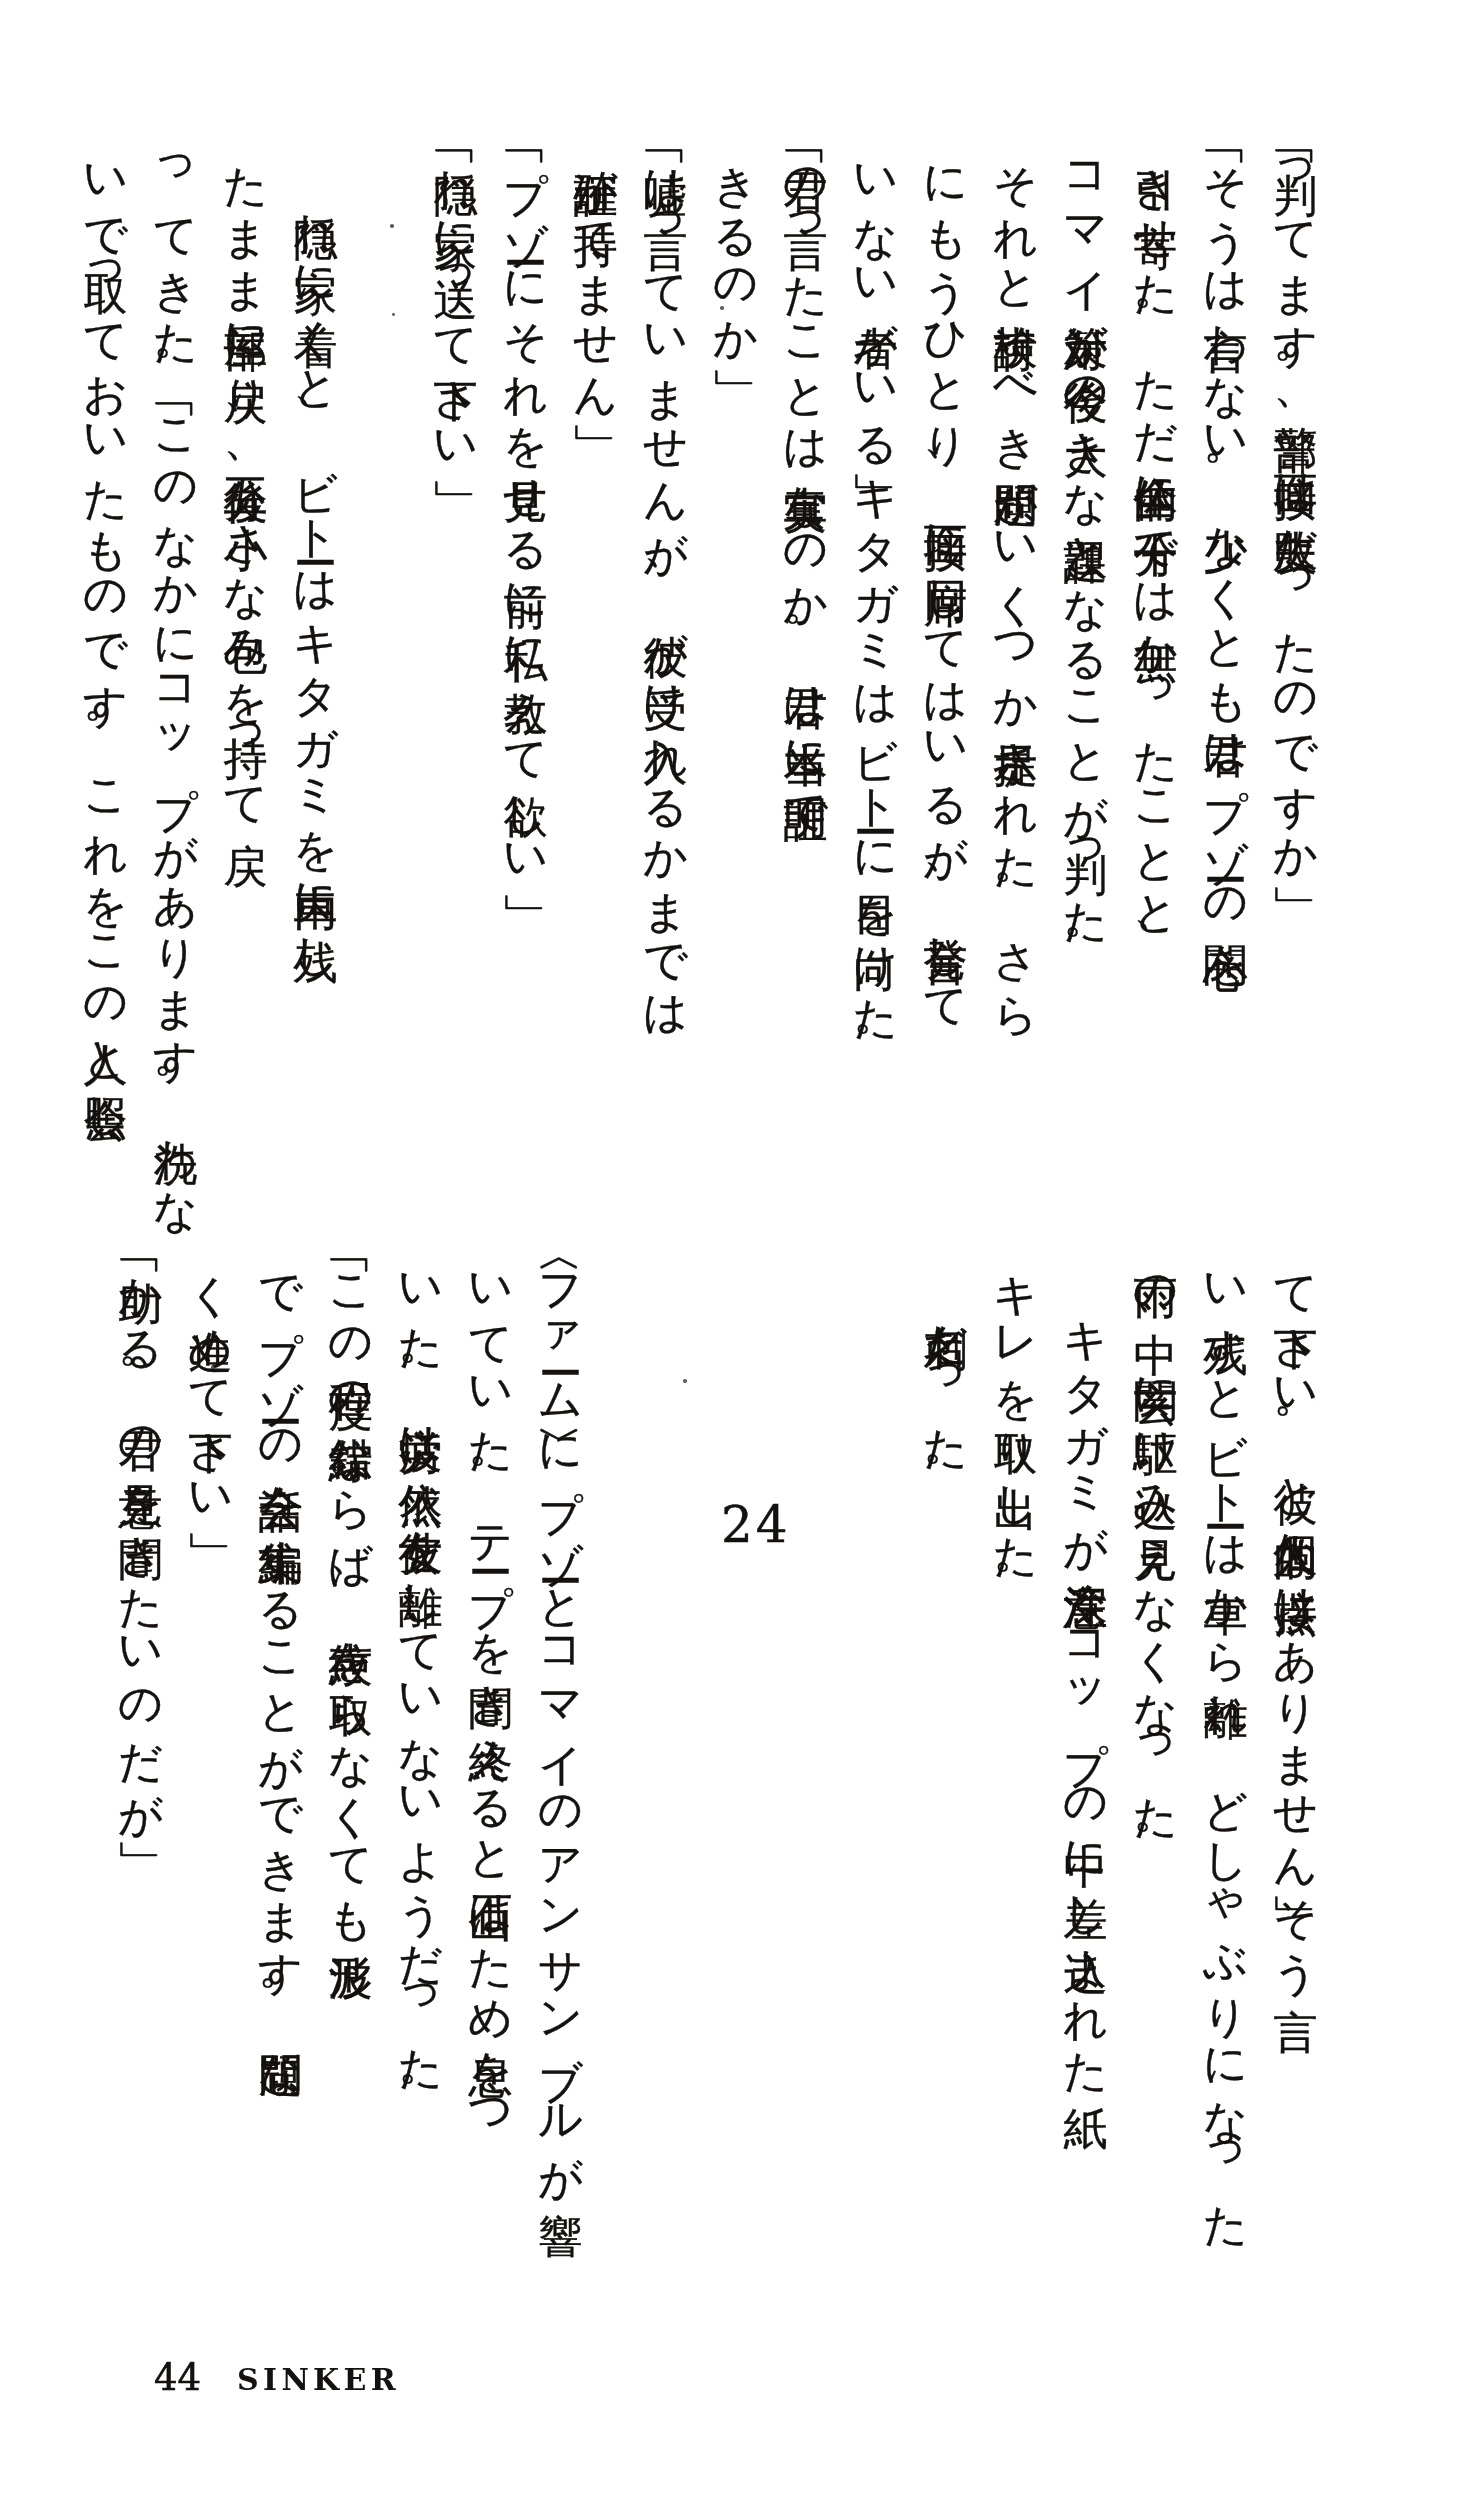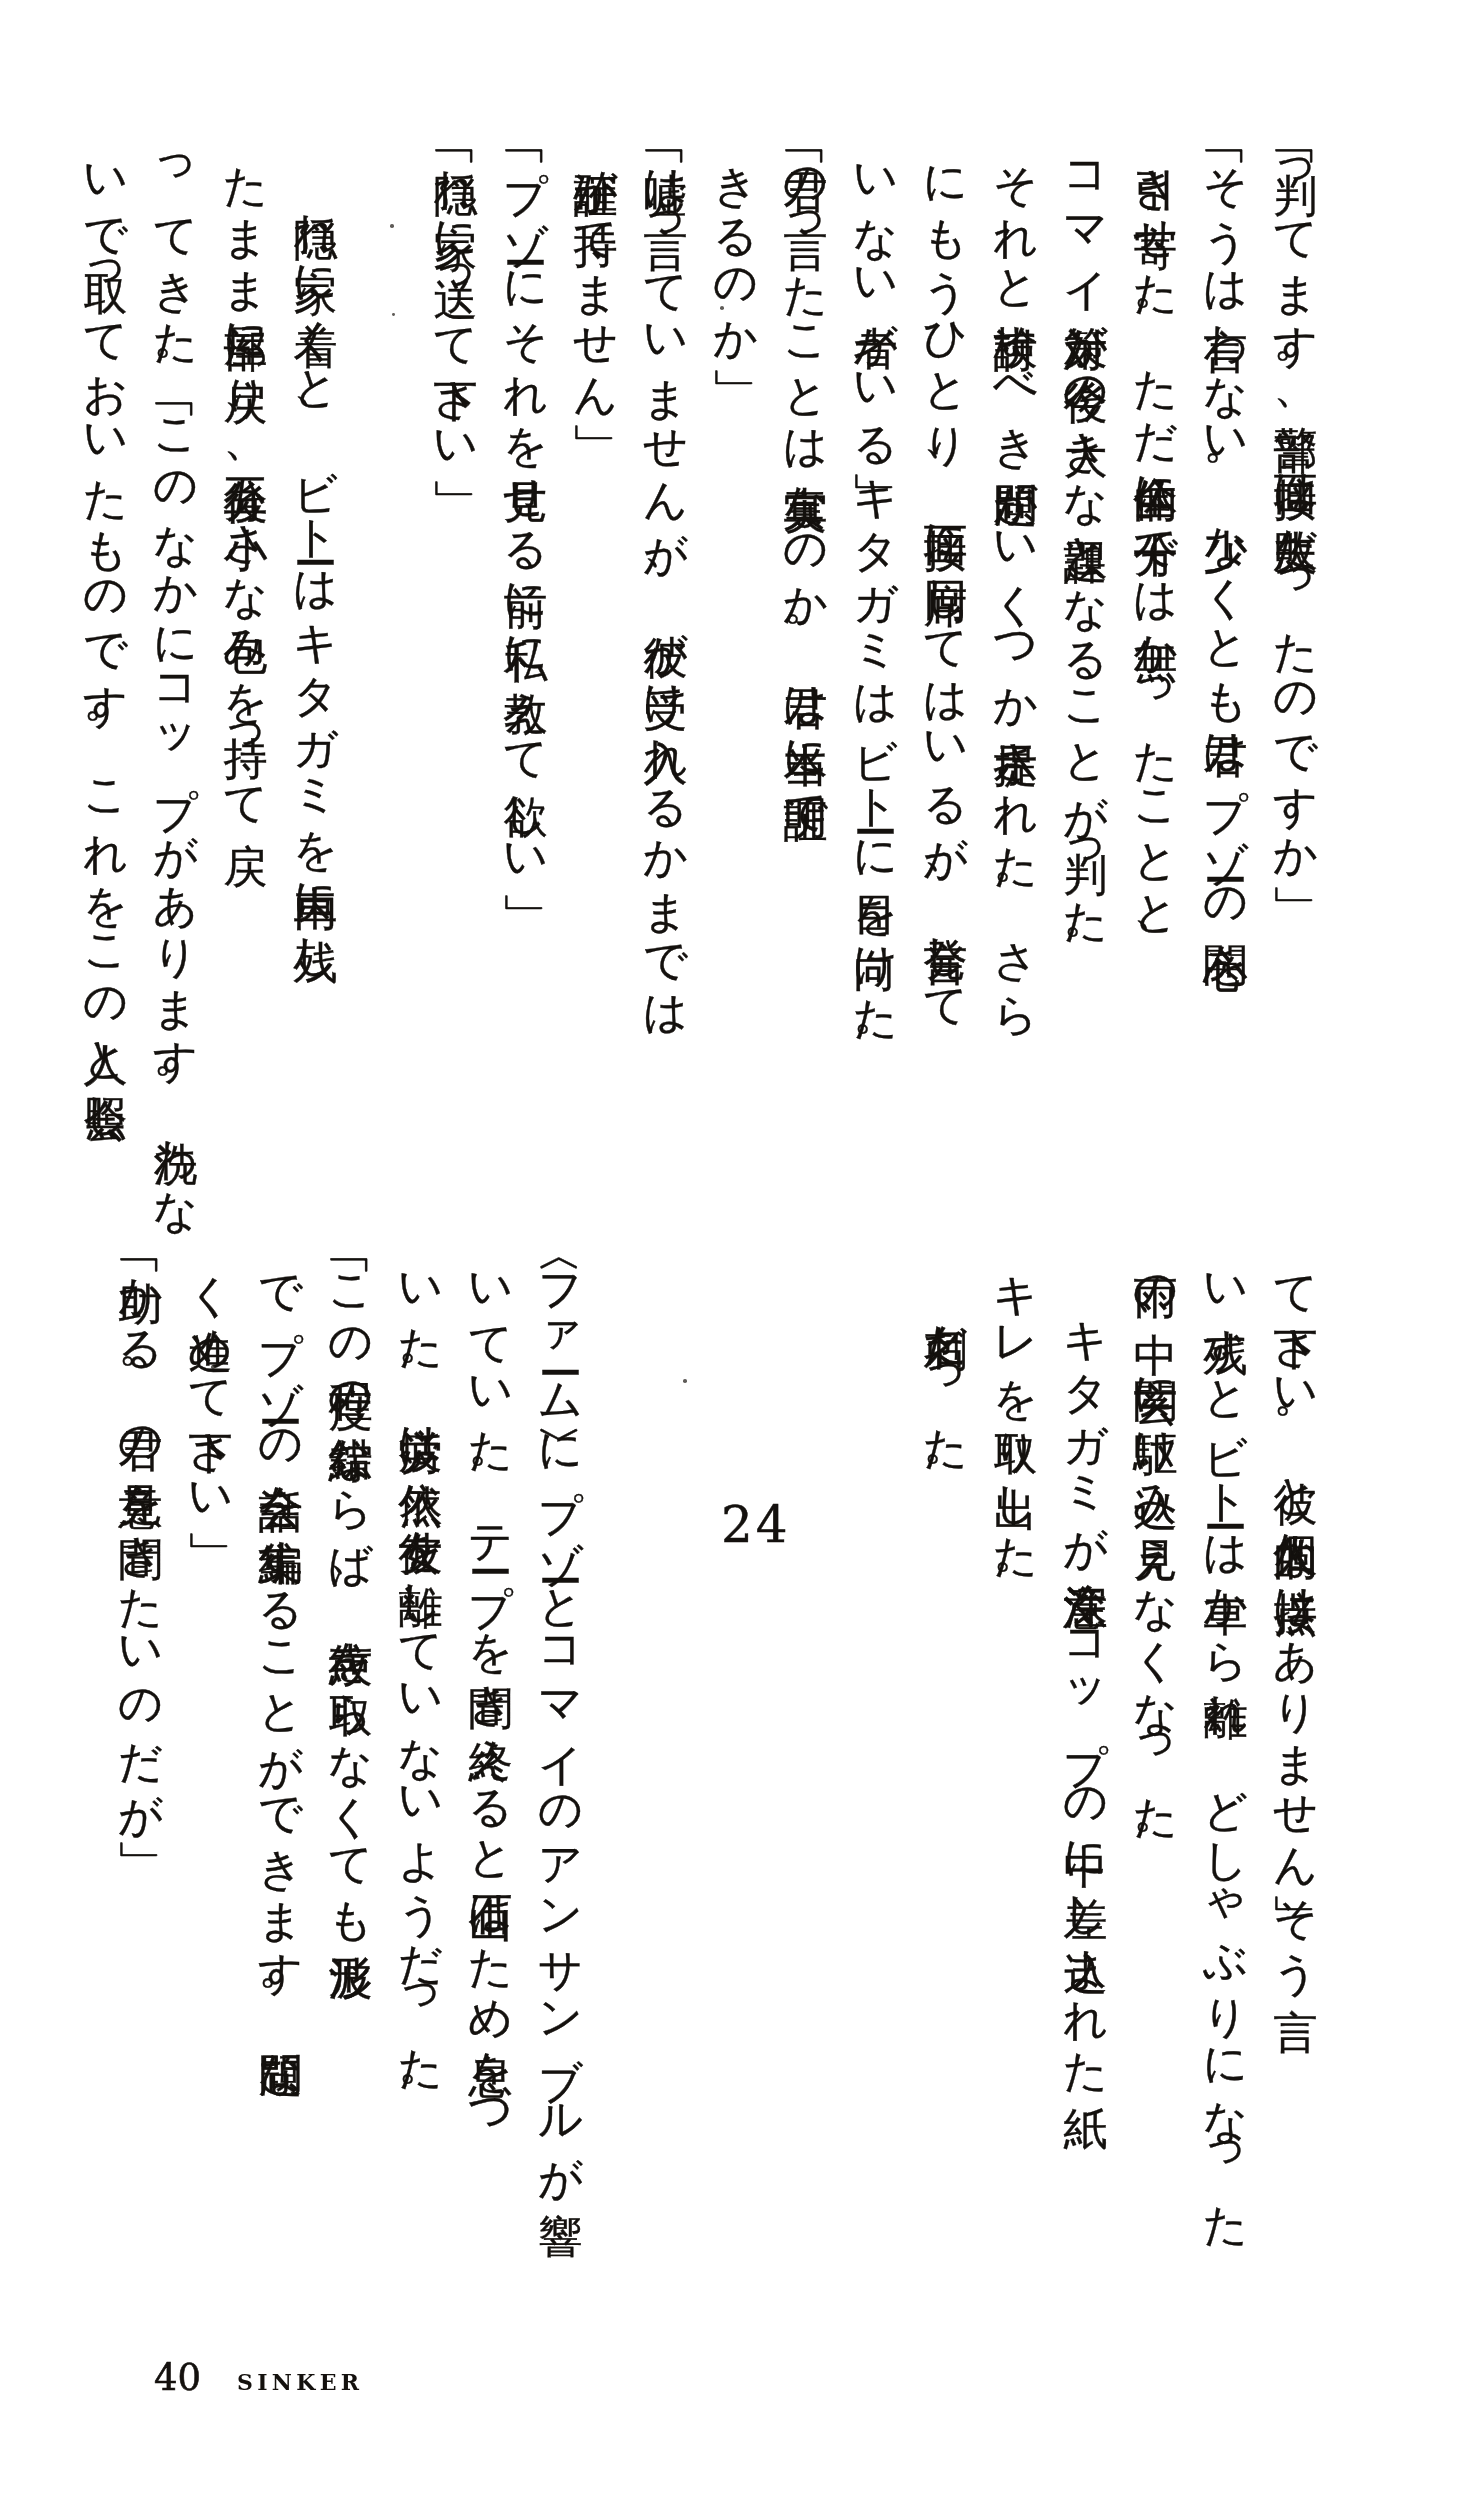--- a/index.html
+++ b/index.html
@@ -58,21 +58,21 @@
     align-items: baseline;
     gap: 36px;
     color: #14110e;
   }
   .footer .page-num {
     font-size: 37px;
     line-height: 1;
     -webkit-text-stroke: 0.6px currentColor;
   }
   .footer .running-title {
-    font-size: 22px;
+    font-size: 30px;
     line-height: 1;
     letter-spacing: 4.3px;
     font-weight: 700;
   }
 
   
   .speck {
     position: absolute;
     background: #2a2520;
     border-radius: 50%;
@@ -123,21 +123,21 @@
     <p>いた。疲労は依然、彼女を離していないようだった。</p>
     <p>「この程度の錯綜ならば、声紋を取らなくても波形</p>
     <p>でプゾーの会話を編集することができます。問題な</p>
     <p>く進めて下さい」</p>
     <p>「助かる。君の意見を聞きたいのだが」</p>
   </section>
 
   <div class="chapter-number">24</div>
 
   <footer class="footer">
-    <span class="page-num">40</span>
+    <span class="page-num">44</span>
     <span class="running-title">SINKER</span>
   </footer>
 
   <div class="speck s1"></div>
   <div class="speck s2"></div>
   <div class="speck s3"></div>
   <div class="speck s4"></div>
   <div class="speck s5"></div>
 
 </div>

